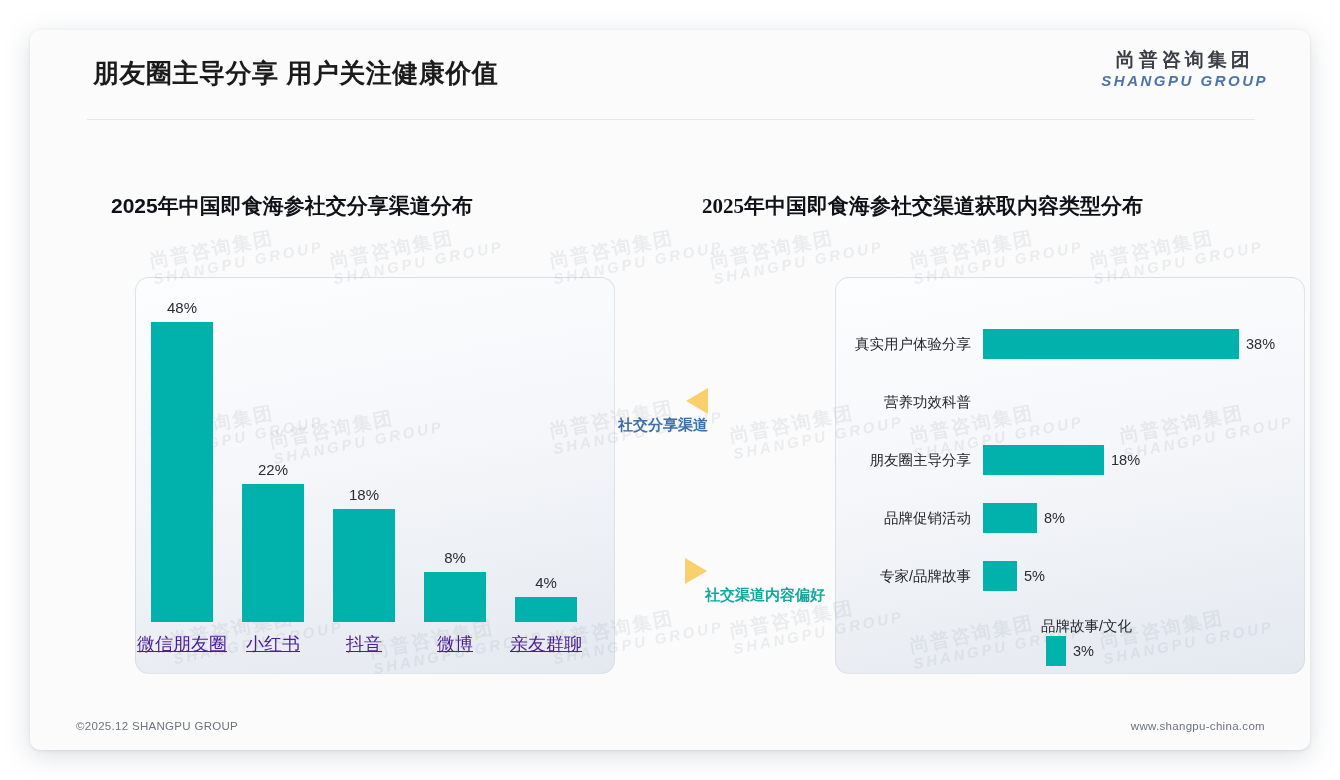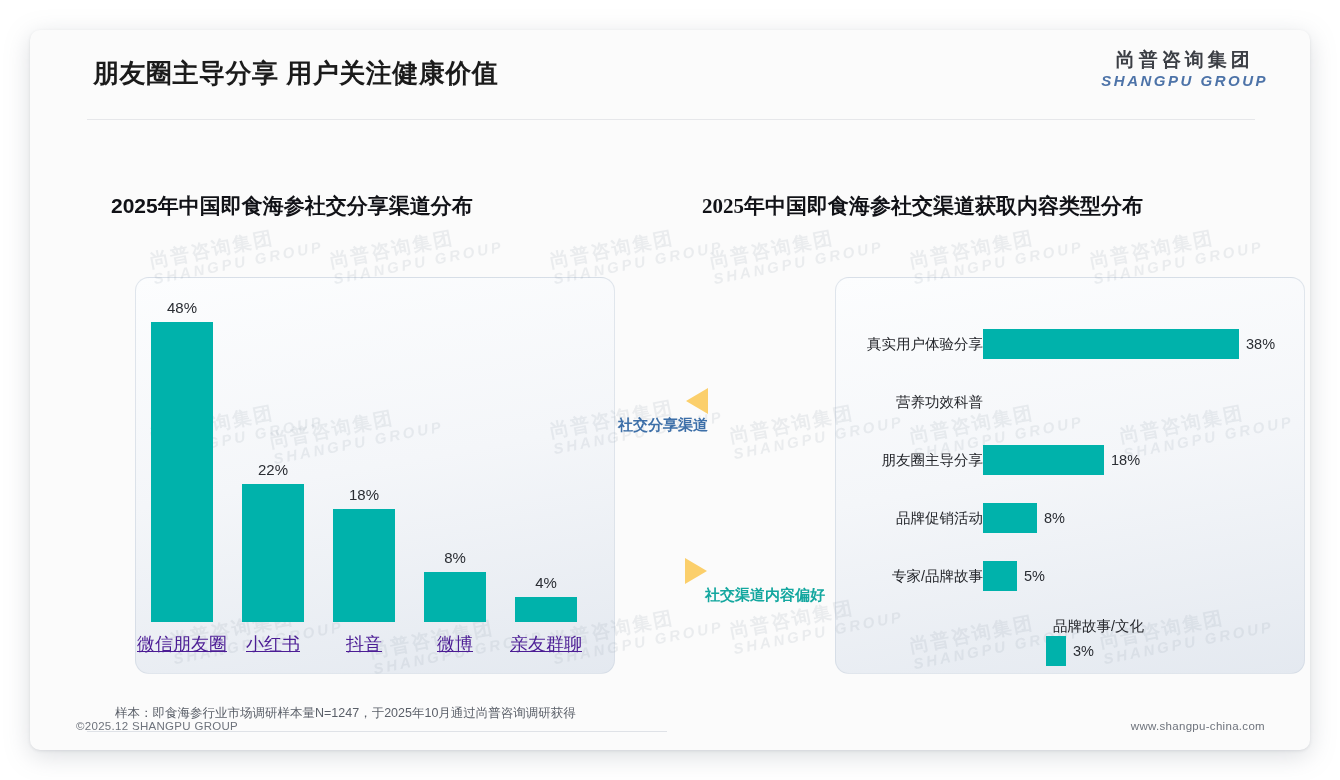--- a/index.html
+++ b/index.html
@@ -107,21 +107,21 @@
   
   #bar-chart {
     position: absolute; left: 805px; top: 247px;
     width: 470px; height: 397px;
   }
   .bar-row {
     position: absolute; left: 0; width: 470px; height: 34px;
     display: flex; align-items: center;
   }
   .bar-label {
-    width: 148px; 
+    width: 148px; padding-right: 12px;
     text-align: right;
     font-size: 14.5px; color: #24262b;
     white-space: nowrap;
   }
   .bar-track { flex: 1; display: flex; align-items: center; }
   .bar-fill { height: 30px; background: #10b3ab; }
   .bar-val {
     margin-left: 7px;
     font-size: 14.5px; color: #2a2d33;
     white-space: nowrap;
@@ -342,20 +342,19 @@
 
   <div class="anno" id="anno-1">
     <span class="tri" style="border-right-color: rgb(251, 207, 107);"></span>
     <span class="anno-text" style="color: rgb(61, 111, 168);">社交分享渠道</span>
   </div>
   <div class="anno" id="anno-2">
     <span class="tri" style="border-left-color: rgb(251, 207, 107);"></span>
     <span class="anno-text" style="color: rgb(19, 167, 159);">社交渠道内容偏好</span>
   </div>
 
-  <div id="sample-note">样本：即食海参行业市场调研样本量N=1247，于2025年10月通过尚普咨询调研获得</div>
 
   <div id="footer">
     <div id="copyright">©2025.12 SHANGPU GROUP</div>
     <div id="website">www.shangpu-china.com</div>
   </div>
 
 </div>
 
 </body></html>

